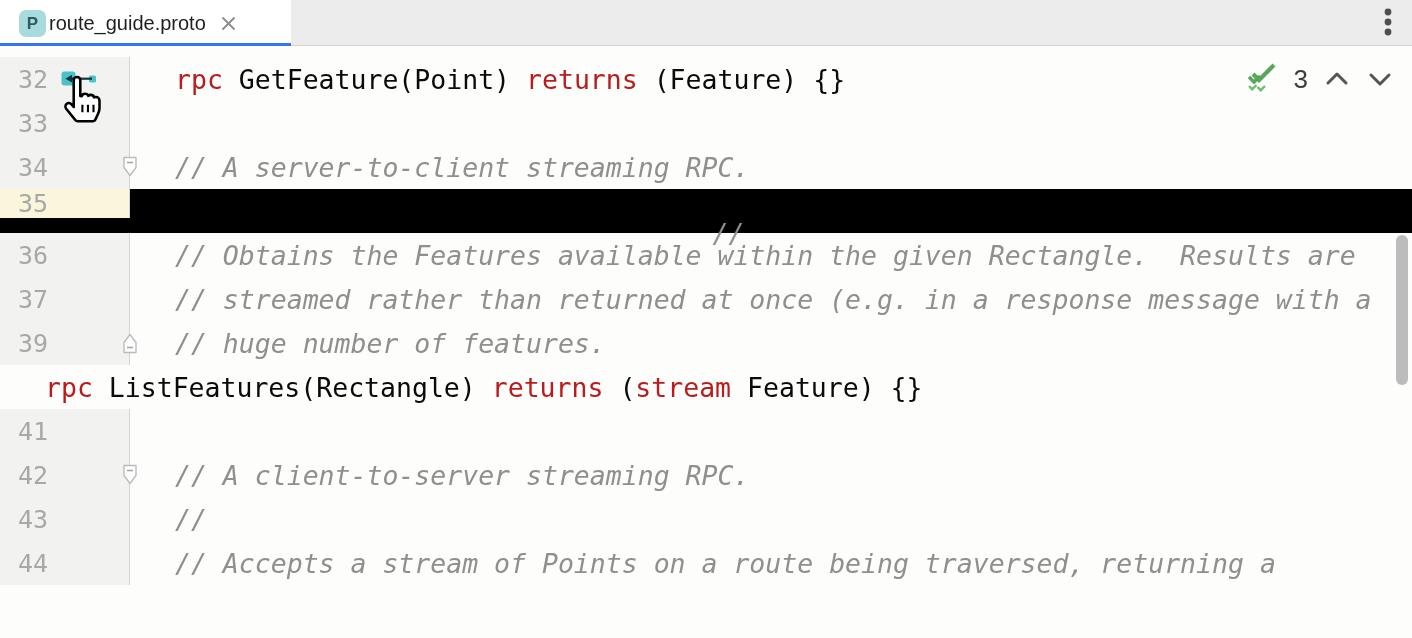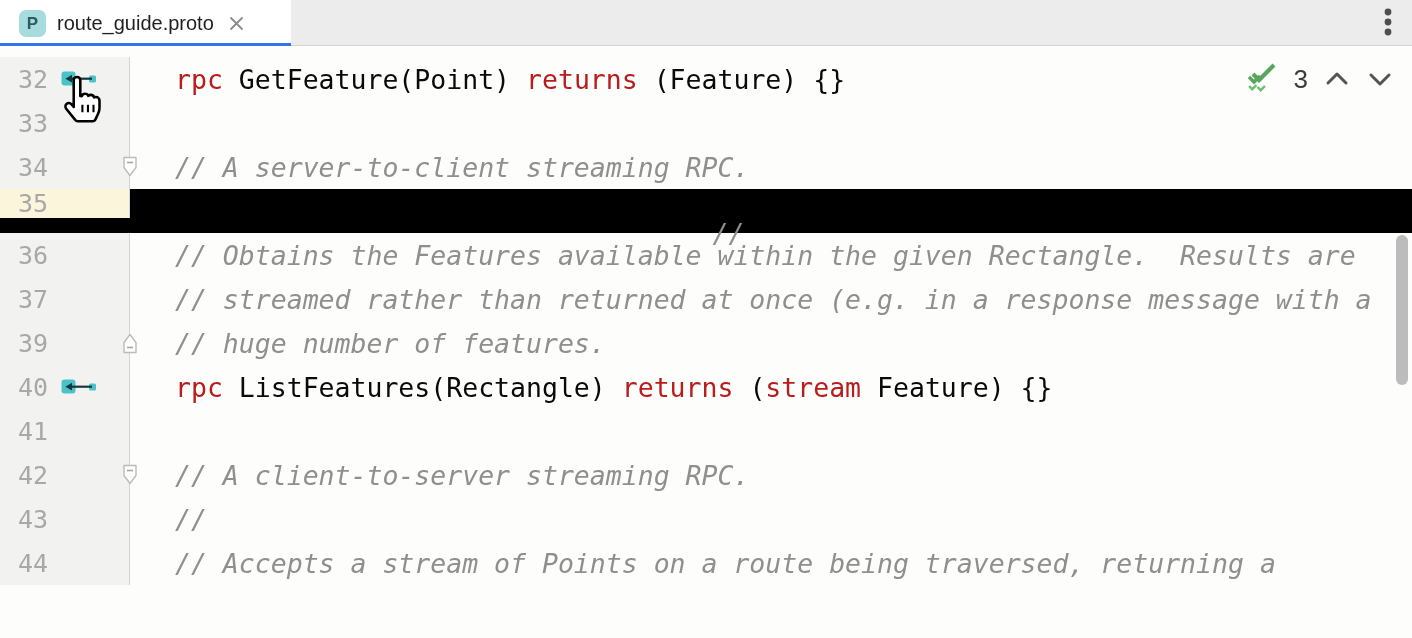--- a/index.html
+++ b/index.html
@@ -14,21 +14,21 @@
   .tab {
     position:relative; width:291px; height:46px; background:#FFFFFF;
     display:flex; align-items:center; padding-left:19px; cursor:default;
   }
   .tab-underline { position:absolute; left:0; bottom:0; width:100%; height:3px; background:#3574F0; }
   .file-badge {
     width:27px; height:27px; border-radius:7px; background:#A7DBDD;
     color:#2E5C5E; font:600 17px/27px "Liberation Sans", sans-serif;
     text-align:center; flex:none;
   }
-  .tab-title { margin-left:11px; font:400 20px "Liberation Sans", sans-serif; color:#1F1F1F; }
+  .tab-title { margin-left:3px; font:400 20px "Liberation Sans", sans-serif; color:#1F1F1F; }
   .tab-close { margin-left:13px; display:flex; align-items:center; }
   .kebab { position:absolute; right:12px; top:7px; width:24px; height:32px; display:flex; align-items:center; justify-content:center; }
   
   .editor { position:absolute; top:46px; left:0; right:0; bottom:0; background:#FDFDFB; padding-top:11px; }
   .row { display:flex; height:44px; align-items:center; position:relative; }
   .row.hl { background:#000000;flex-direction:column; }
   .gutter {
     width:130px; flex:none; align-self:stretch; background:#F2F2F1;
     border-right:1px solid #D4D4D4; display:flex; align-items:center; position:relative;
   }
@@ -141,31 +141,20 @@
             <span class="num">39</span>
             <span class="gslot"></span>
             <span class="fold"><svg width="18" height="22" viewBox="0 0 18 22">
                 <path d="M9 2.5 L15 10.5 v10 H3 v-10 Z" fill="#FFFFFF" stroke="#BCBCBC" stroke-width="1.4" stroke-linejoin="round"></path>
                 <path d="M6 15.5 H12" stroke="#A5A5A5" stroke-width="1.6"></path>
               </svg></span>
           </div>
           <span class="code"><span class="cmt">// huge number of features.</span></span>
         </div>
         <div class="row">
-          <div class="gutter">
-            <span class="num">40</span>
-            <span class="gslot">
-              <svg width="36" height="16" viewBox="0 0 36 16">
-                <rect x="0.5" y="0.5" width="14" height="14" rx="3" fill="#49C3C9"></rect>
-                <rect x="28" y="4.5" width="7" height="7" rx="1.5" fill="#49C3C9"></rect>
-                <path d="M9 7.7 H31" stroke="#15383B" stroke-width="2.2"></path>
-                <path d="M11 3.8 L4.4 7.7 L11 11.6 Z" fill="#15383B"></path>
-              </svg>
-            </span>
-          </div>
           <span class="code"><span class="kw">rpc</span><span class="txt"> ListFeatures(Rectangle) </span><span class="kw">returns</span><span class="txt"> (</span><span class="kw">stream</span><span class="txt"> Feature) {}</span></span>
         </div>
         <div class="row">
           <div class="gutter">
             <span class="num">41</span>
             <span class="gslot"></span>
           </div>
           <span class="code"></span>
         </div>
         <div class="row">

